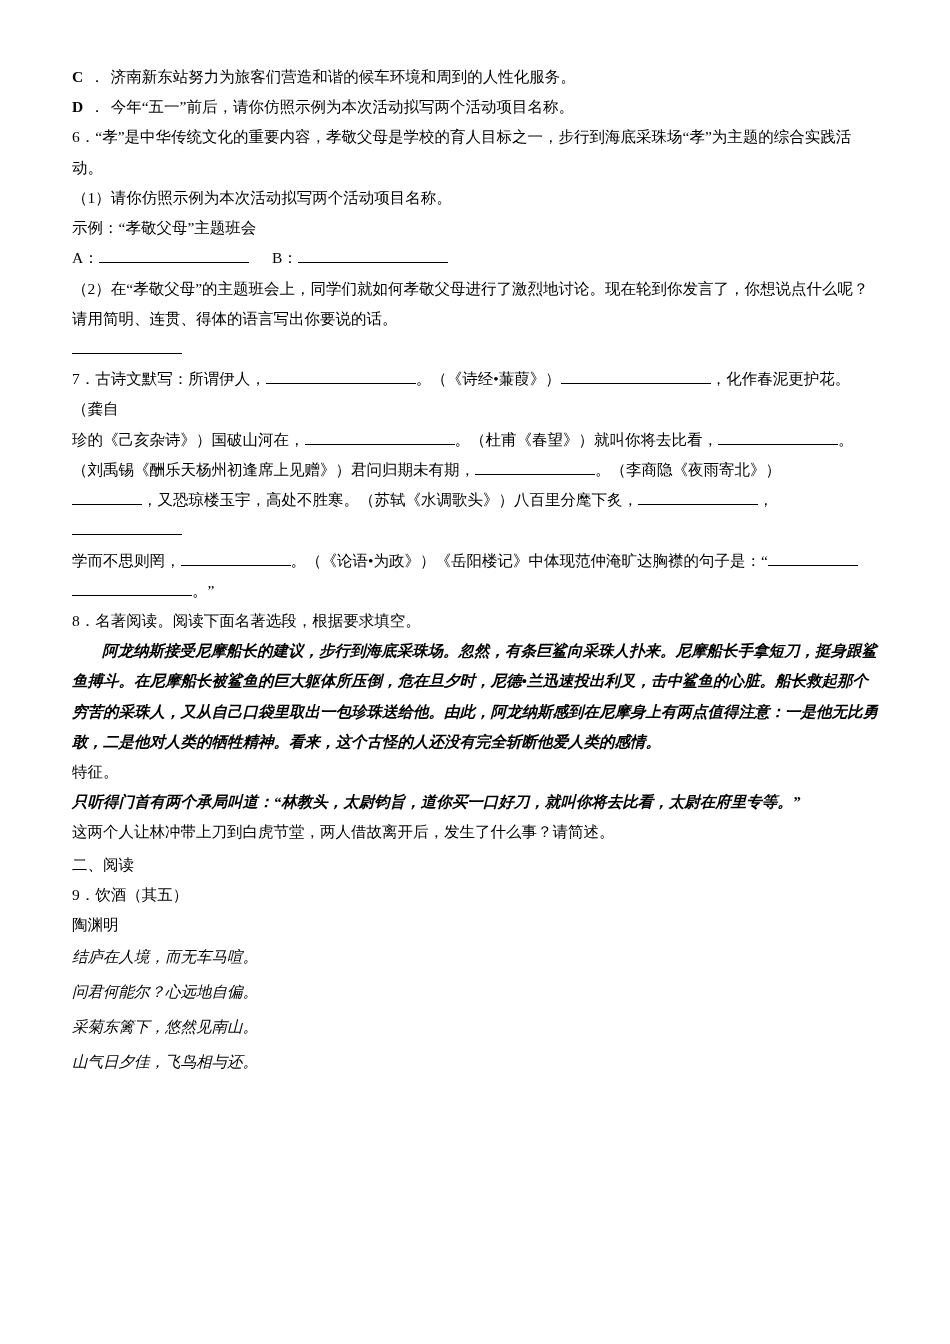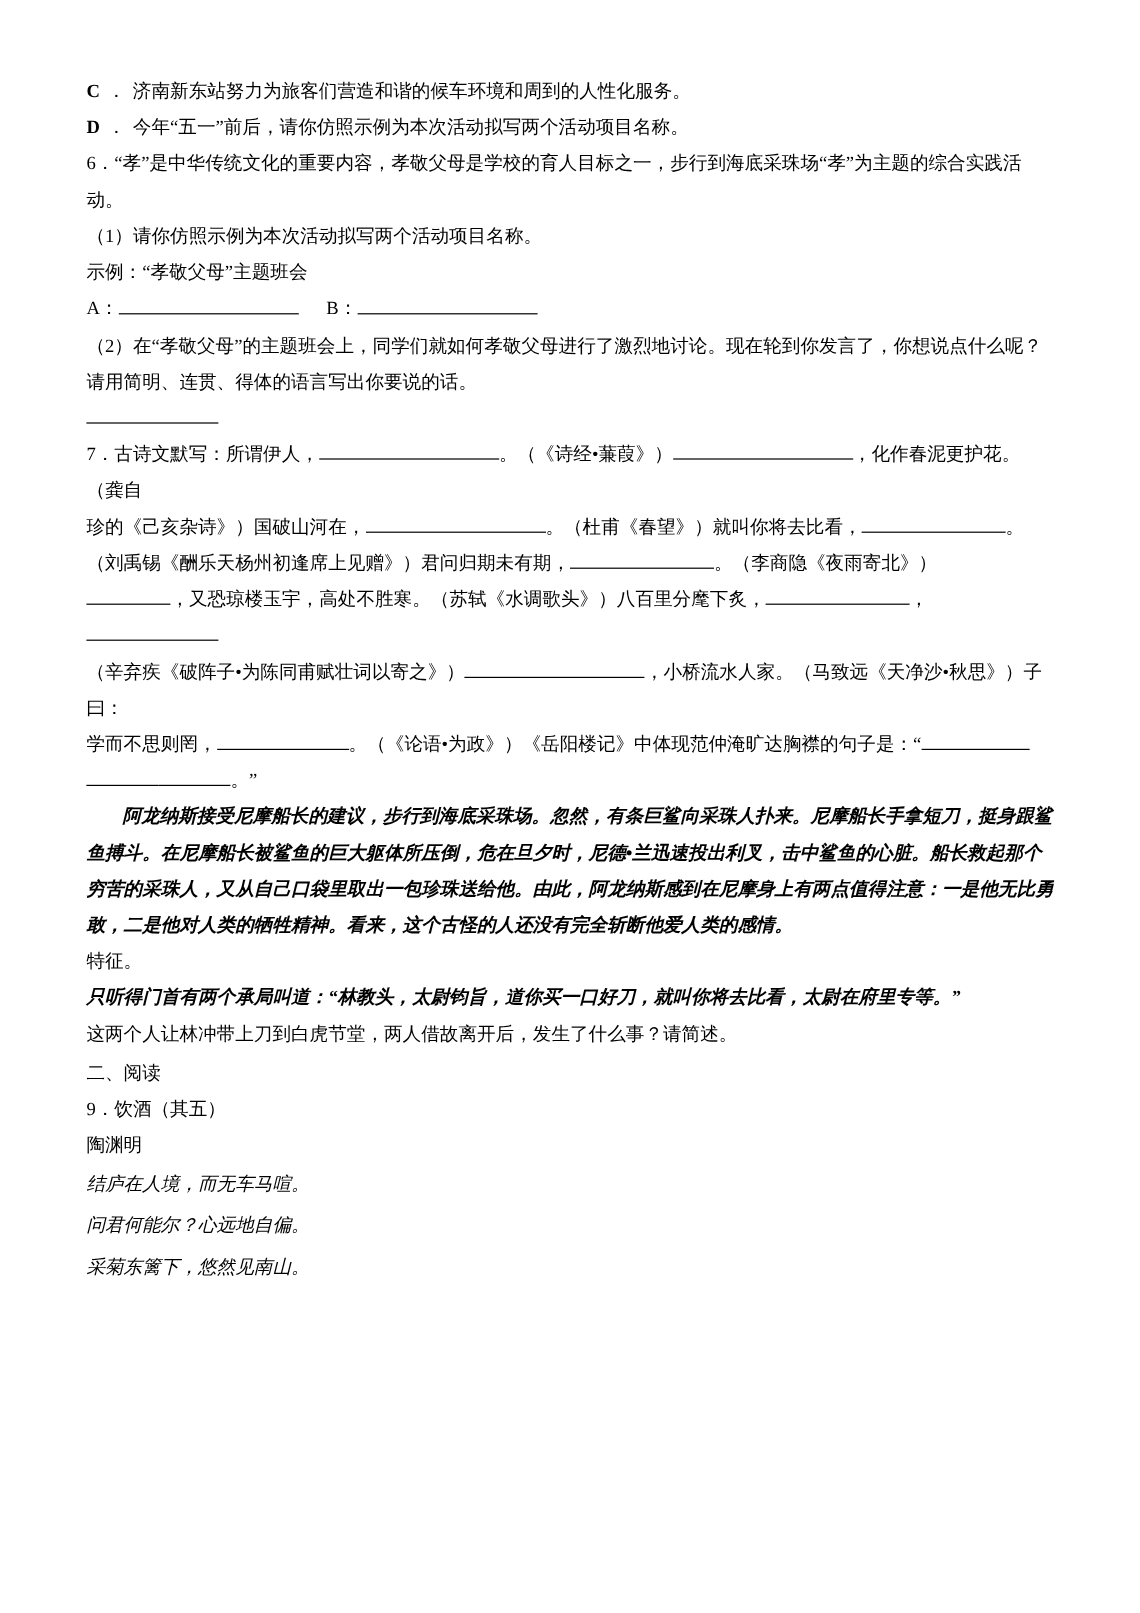--- a/index.html
+++ b/index.html
@@ -113,40 +113,41 @@
     <p class="ln">
       <span>珍的《己亥杂诗》）国破山河在，</span><span class="blank b150"></span><span>。（杜甫《春望》）就叫你将去比看，</span><span class="blank b120"></span><span>。</span>
     </p>
     <p class="ln">
       <span>（刘禹锡《酬乐天杨州初逢席上见赠》）君问归期未有期，</span><span class="blank b120"></span><span>。（李商隐《夜雨寄北》）</span>
     </p>
     <p class="ln">
       <span class="blank b70"></span><span>，又恐琼楼玉宇，高处不胜寒。（苏轼《水调歌头》）八百里分麾下炙，</span><span class="blank b120"></span><span>，</span><span class="blank b110"></span>
     </p>
     <p class="ln">
-      <span>（辛弃疾《破阵子•为陈同甫赋壮词以寄之》）</span><span class="blank b150"></span><span>，小桥流水人家。（马致远《天净沙•秋思》）子曰：</span>
-    </p>
-    <p class="ln">
       <span>学而不思则罔，</span><span class="blank b110"></span><span>。（《论语•为政》）《岳阳楼记》中体现范仲淹旷达胸襟的句子是：“</span><span class="blank b90"></span>
     </p>
     <p class="ln">
       <span class="blank b60"></span><span class="blank b60"></span><span>。”</span>
     </p>
 
+    <p class="ln">
+      <span class="num">8．</span><span>名著阅读。阅读下面名著选段，根据要求填空。</span>
+    </p>
     <p class="ln italic-block indent2">阿龙纳斯接受尼摩船长的建议，步行到海底采珠场。忽然，有条巨鲨向采珠人扑来。尼摩船长手拿短刀，挺身跟鲨鱼搏斗。在尼摩船长被鲨鱼的巨大躯体所压倒，危在旦夕时，尼德•兰迅速投出利叉，击中鲨鱼的心脏。船长救起那个穷苦的采珠人，又从自己口袋里取出一包珍珠送给他。由此，阿龙纳斯感到在尼摩身上有两点值得注意：一是他无比勇敢，二是他对人类的牺牲精神。看来，这个古怪的人还没有完全斩断他爱人类的感情。</p>
     <p class="ln">
       <span>特征。</span>
     </p>
     <p class="ln italic-block">只听得门首有两个承局叫道：“林教头，太尉钧旨，道你买一口好刀，就叫你将去比看，太尉在府里专等。”</p>
     <p class="ln">这两个人让林冲带上刀到白虎节堂，两人借故离开后，发生了什么事？请简述。</p>
 
     <p class="ln sec-title">二、阅读</p>
 
     <p class="ln">
       <span class="num">9．</span><span>饮酒（其五）</span>
     </p>
     <p class="ln">陶渊明</p>
     <p class="ln poem">结庐在人境，而无车马喧。</p>
     <p class="ln poem">问君何能尔？心远地自偏。</p>
     <p class="ln poem">采菊东篱下，悠然见南山。</p>
+    <p class="ln poem">山气日夕佳，飞鸟相与还。</p>
 
   </div>
 </div>
 
 </body></html>

